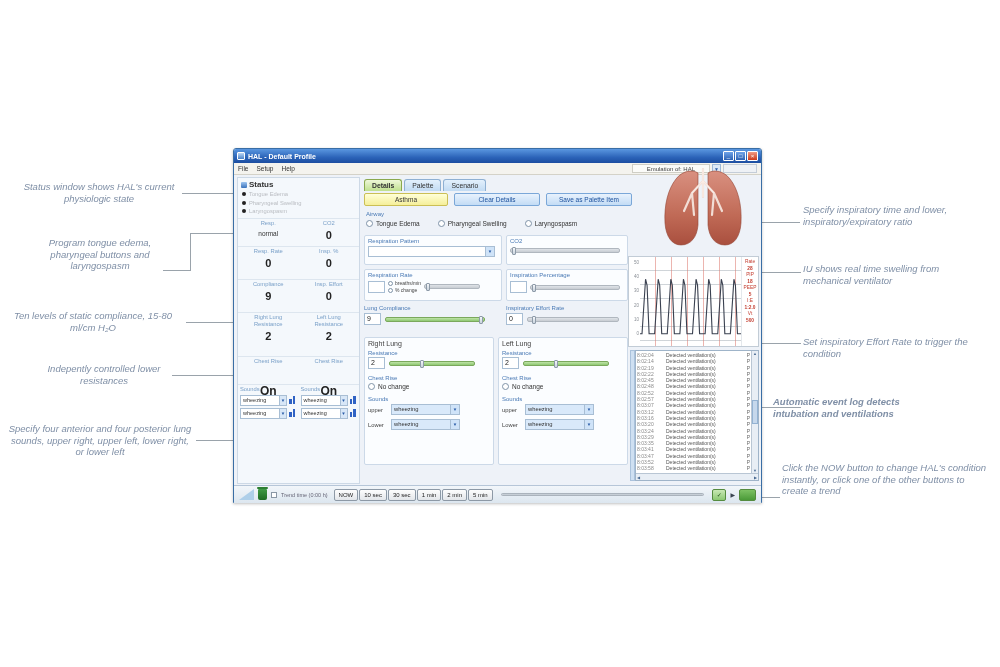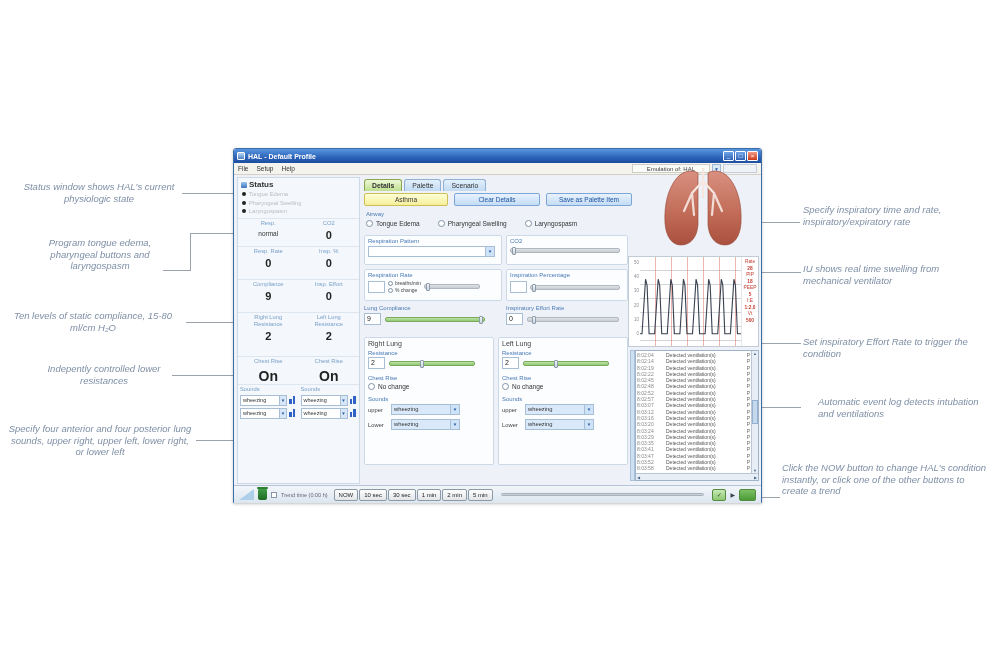--- a/index.html
+++ b/index.html
@@ -40,21 +40,21 @@
   .sp-head { font-size:8px; font-weight:bold; color:#333; padding:2px 3px 1px 3px; display:flex; align-items:center; gap:2px; }
   .sp-headicon { width:6px; height:6px; background:linear-gradient(#9cc3ef,#3a72bc); border-radius:1px; }
   .sp-items { padding:0 3px 2px 4px; }
   .sp-item { color:#b9bcc1; font-size:5.8px; line-height:8.5px; display:flex; align-items:center; gap:3px; }
   .sp-dot { width:4px; height:4px; border-radius:50%; background:#222; flex:none; }
   .sp-grid { display:grid; grid-template-columns:1fr 1fr; }
   .sp-cell { border-top:1px solid #dde6ef; padding:1px 2px; text-align:center; }
   .sp-cell .lbl, .sp-lbl { color:#7aa0c8; font-size:5.8px; line-height:7px; }
   .sp-cell .val.sm { font-size:6.5px; color:#333; margin-top:3px; }
   .sp-cell .val.lg { font-size:11px; font-weight:bold; color:#222; margin-top:2px; }
-  .sp-cell .val.md { font-size:14px; font-weight:bold; color:#222; margin-top:3px; }
+  .sp-cell .val.md { font-size:12px; font-weight:bold; color:#222; margin-top:19px; }
   .sp-cell.h30 { height:28px; } .sp-cell.h34 { height:33px; } .sp-cell.h46 { height:44px; } .sp-cell.h28 { height:28px; }
   .sp-sounds { border-top:1px solid #dde6ef; padding:1px 2px; height:44px; }
   .sp-dd { display:flex; align-items:center; margin-top:2px; }
   .sp-ddbox { width:40px; height:11px; background:#fff; border:1px solid #a8bed4; font-size:5.5px; line-height:9px; color:#333; padding-left:2px; }
   .sp-dda { width:7px; height:11px; background:#d8e7f7; border:1px solid #a8bed4; border-left:0; font-size:4.5px; line-height:9px; text-align:center; color:#2a5ca8; }
   .bars { display:inline-flex; align-items:flex-end; gap:1px; margin-left:2px; }
   .bars i { display:block; width:2.5px; background:#2f62c4; }
   .bars i.b1 { height:5px; } .bars i.b2 { height:8px; }
 
   
@@ -129,24 +129,24 @@
 </style>
 </head>
 <body>
 
 <div class="ann l" style="left:18px;top:181px;width:162px;">Status window shows HAL's current physiologic state</div>
 <div class="ann l" style="left:28px;top:237px;width:144px;">Program tongue edema, pharyngeal buttons and laryngospasm</div>
 <div class="ann l" style="left:2px;top:310px;width:182px;">Ten levels of static compliance, 15-80 ml/cm H₂O</div>
 <div class="ann l" style="left:38px;top:363px;width:132px;">Indepently controlled lower resistances</div>
 <div class="ann l" style="left:6px;top:423px;width:188px;">Specify four anterior and four posterior lung sounds, upper right, upper left, lower right, or lower left</div>
 
-<div class="ann r" style="left:803px;top:204px;width:182px;">Specify inspiratory time and rate, inspiratory/expiratory rate</div>
+<div class="ann r" style="left:803px;top:204px;width:182px;">Specify inspiratory time and lower, inspiratory/expiratory ratio</div>
 <div class="ann r" style="left:803px;top:263px;width:182px;">IU shows real time swelling from mechanical ventilator</div>
 <div class="ann r" style="left:803px;top:336px;width:188px;">Set inspiratory Effort Rate to trigger the condition</div>
-<div class="ann r" style="left:818px;top:396px;width:172px;">Automatic event log detects intubation and ventilations</div>
+<div class="ann r" style="left:773px;top:396px;width:172px;font-weight:bold;">Automatic event log detects intubation and ventilations</div>
 <div class="ann r" style="left:782px;top:462px;width:208px;">Click the NOW button to change HAL's condition instantly, or click one of the other buttons to create a trend</div>
 
 <div class="cl hline" style="left:182px;top:193px;width:80px;"></div>
 <div class="cl hline" style="left:163px;top:270px;width:28px;"></div>
 <div class="cl vline" style="left:190px;top:233px;height:38px;"></div>
 <div class="cl hline" style="left:190px;top:233px;width:200px;"></div>
 <div class="cl hline" style="left:186px;top:322px;width:229px;"></div>
 <div class="cl hline" style="left:172px;top:375px;width:288px;"></div>
 <div class="cl hline" style="left:196px;top:440px;width:221px;"></div>
 <div class="cl hline" style="left:545px;top:222px;width:255px;"></div>

